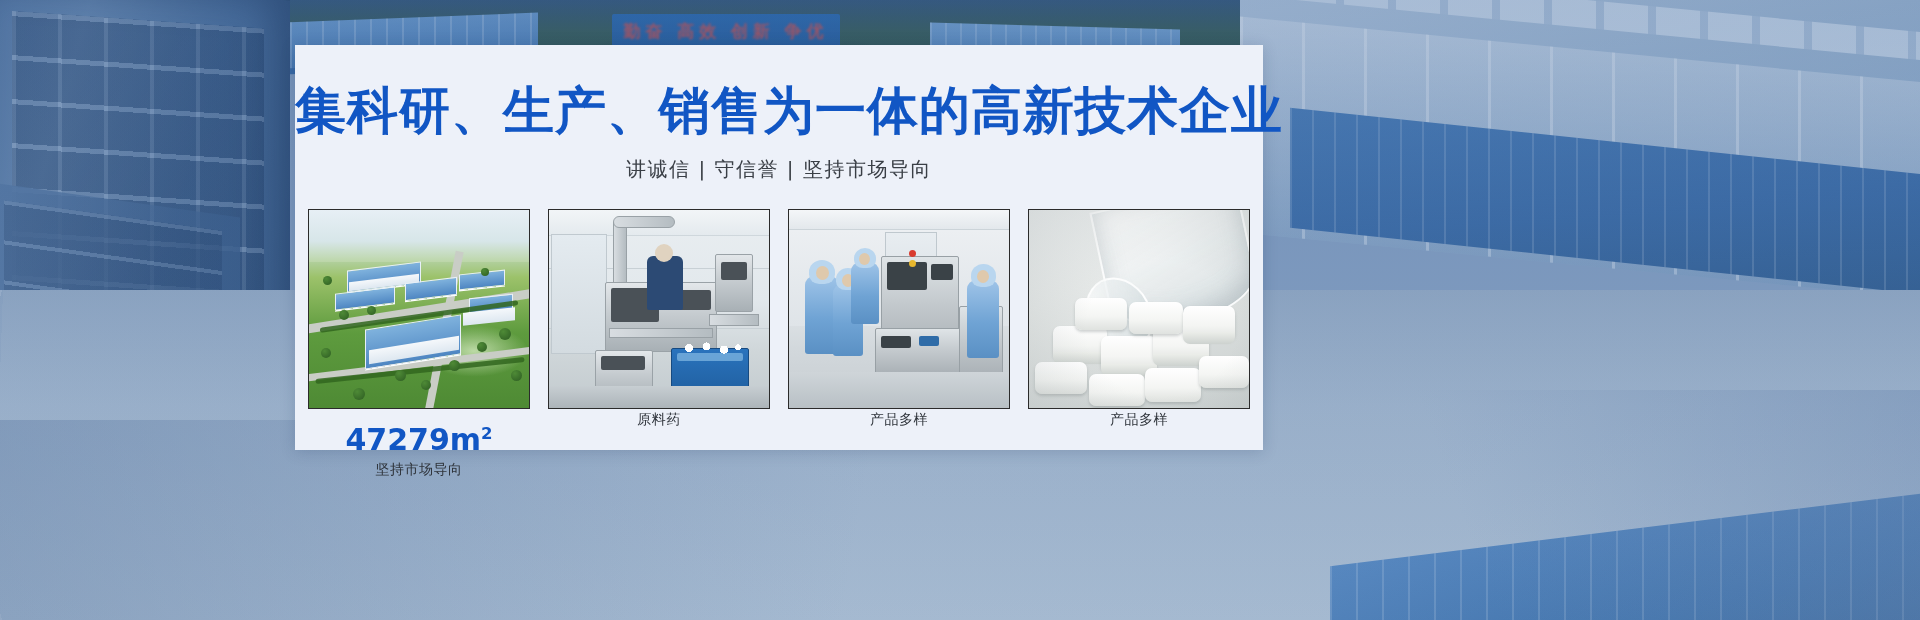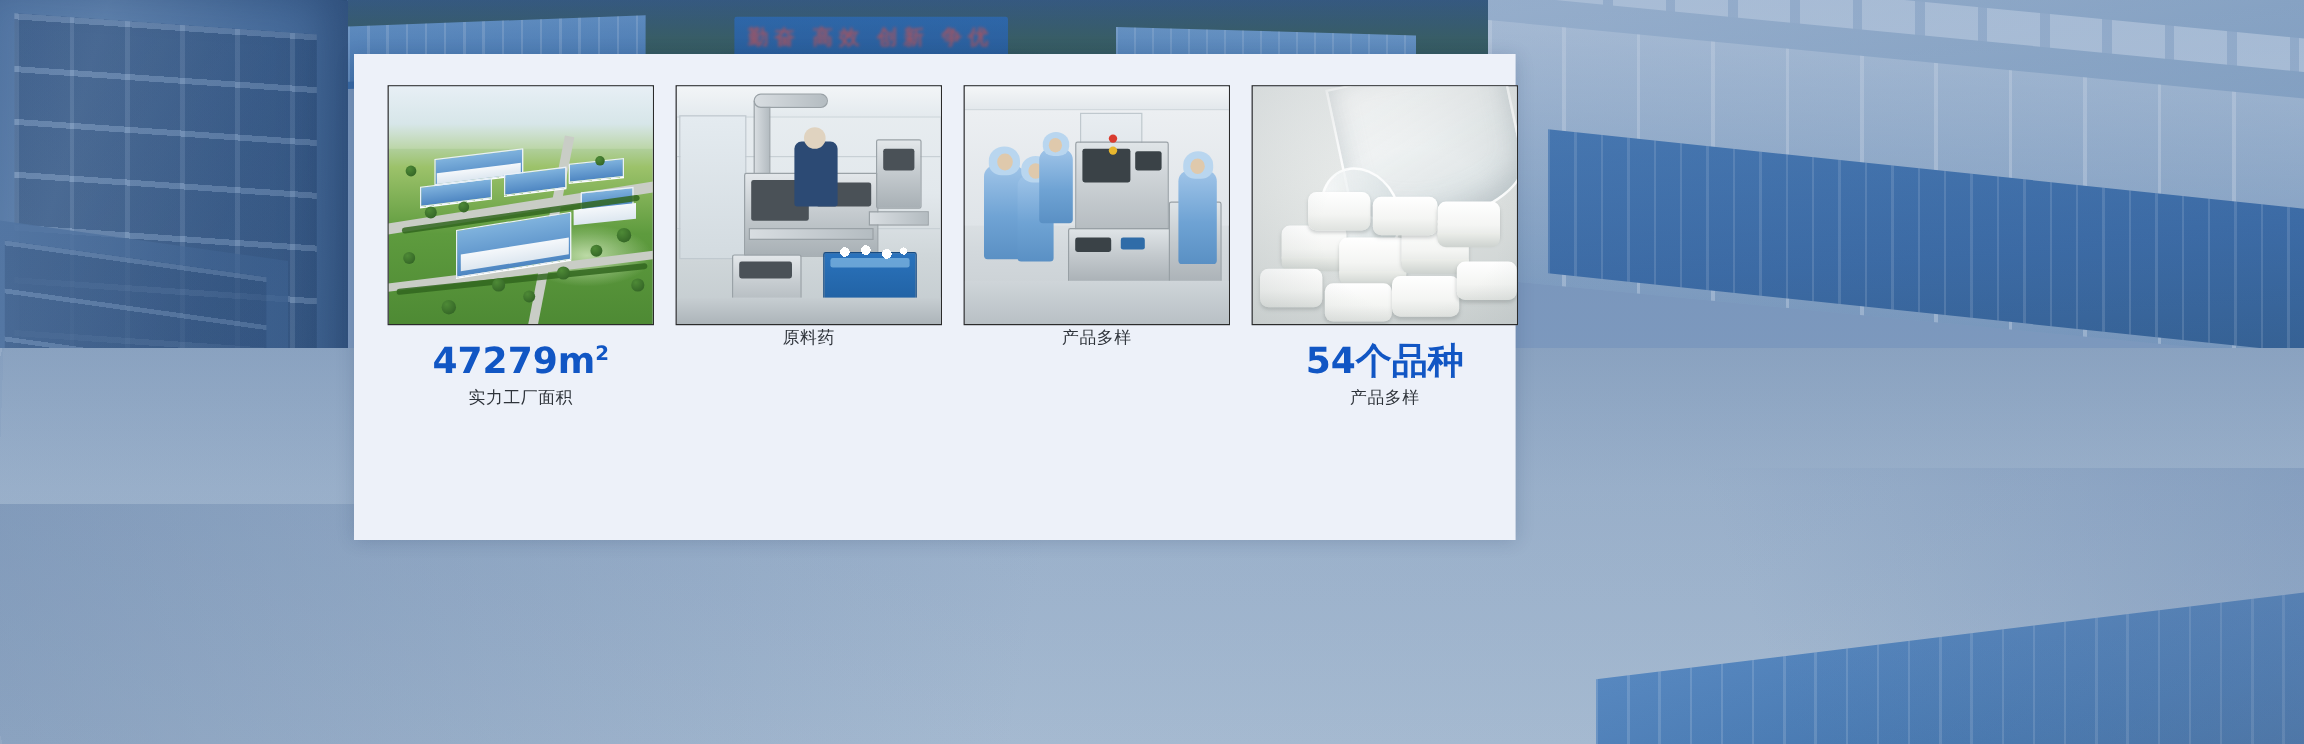--- a/index.html
+++ b/index.html
@@ -180,21 +180,21 @@
     color:#3a3f46;
     font-size:20px;
     letter-spacing:1.5px;
     padding-top:20px;
     white-space:nowrap;
     font-family:"DejaVu Sans","Liberation Sans",sans-serif;
   }
 
   .cards {
     display:flex;
-    justify-content:space-between;
+    justify-content:center;
     gap:18px;
     padding:26px 28px 0 28px;
   }
   .card { width:222px; }
   .photo {
     width:222px; height:200px;
     border:1px solid #2b2b2b;
     overflow:hidden;
     position:relative;
     background:#cfd8e4;
@@ -281,20 +281,22 @@
   <div class="bg-ground"></div>
   <div class="bg-ground-lines"></div>
   <div class="bg-lower-roof"></div>
   <div class="bg-ground-shade"></div>
   <div class="bg-ground-shade2"></div>
   <div class="bg-blue-tint"></div>
 </div>
 
 <div id="panel">
 
+  <div class="headline">集科研、生产、销售为一体的高新技术企业</div>
+  <div class="subline">讲诚信 | 守信誉 | 坚持市场导向</div>
 
   <div class="cards">
 
     <div class="card">
       <div class="photo">
         <div class="p1">
           <div class="hz"></div>
           <div class="fieldlight"></div>
           <div class="road" style="left:-10px;top:96px;width:250px;height:9px;transform:rotate(-9deg);"></div>
           <div class="road" style="left:-10px;top:150px;width:250px;height:7px;transform:rotate(-7deg);"></div>
@@ -320,21 +322,21 @@
           <div class="tree" style="left:190px;top:118px;width:12px;height:12px;"></div>
           <div class="tree" style="left:202px;top:160px;width:11px;height:11px;"></div>
           <div class="tree" style="left:44px;top:178px;width:12px;height:12px;"></div>
           <div class="tree" style="left:12px;top:138px;width:10px;height:10px;"></div>
           <div class="tree" style="left:172px;top:58px;width:8px;height:8px;"></div>
         </div>
       </div>
       <div class="stat-value">
         <span>47279m</span><sup>2</sup>
       </div>
-      <div class="stat-label">实力工厂面积</div>
+      <div class="stat-label">坚持市场导向</div>
     </div>
 
     <div class="card">
       <div class="photo">
         <div class="p2">
           <div class="ceil"></div>
           <div class="wallline" style="top:58px;"></div>
           <div class="wallline" style="top:118px;"></div>
           <div class="door"></div>
           <div class="steel" style="left:64px;top:12px;width:14px;height:64px;"></div>
@@ -406,20 +408,17 @@
           <div class="tab" style="left:100px;top:92px;width:54px;height:32px;"></div>
           <div class="tab" style="left:154px;top:96px;width:52px;height:34px;"></div>
           <div class="tabside" style="left:154px;top:122px;width:52px;height:12px;"></div>
           <div class="tab" style="left:6px;top:152px;width:52px;height:32px;"></div>
           <div class="tab" style="left:60px;top:164px;width:56px;height:32px;"></div>
           <div class="tab" style="left:116px;top:158px;width:56px;height:34px;"></div>
           <div class="tab" style="left:170px;top:146px;width:50px;height:32px;"></div>
           <div class="vig"></div>
         </div>
       </div>
-      <div class="stat-value">
-        <span>54个品种</span><sup></sup>
-      </div>
       <div class="stat-label">产品多样</div>
     </div>
 
   </div>
 </div>
 
 </body></html>

